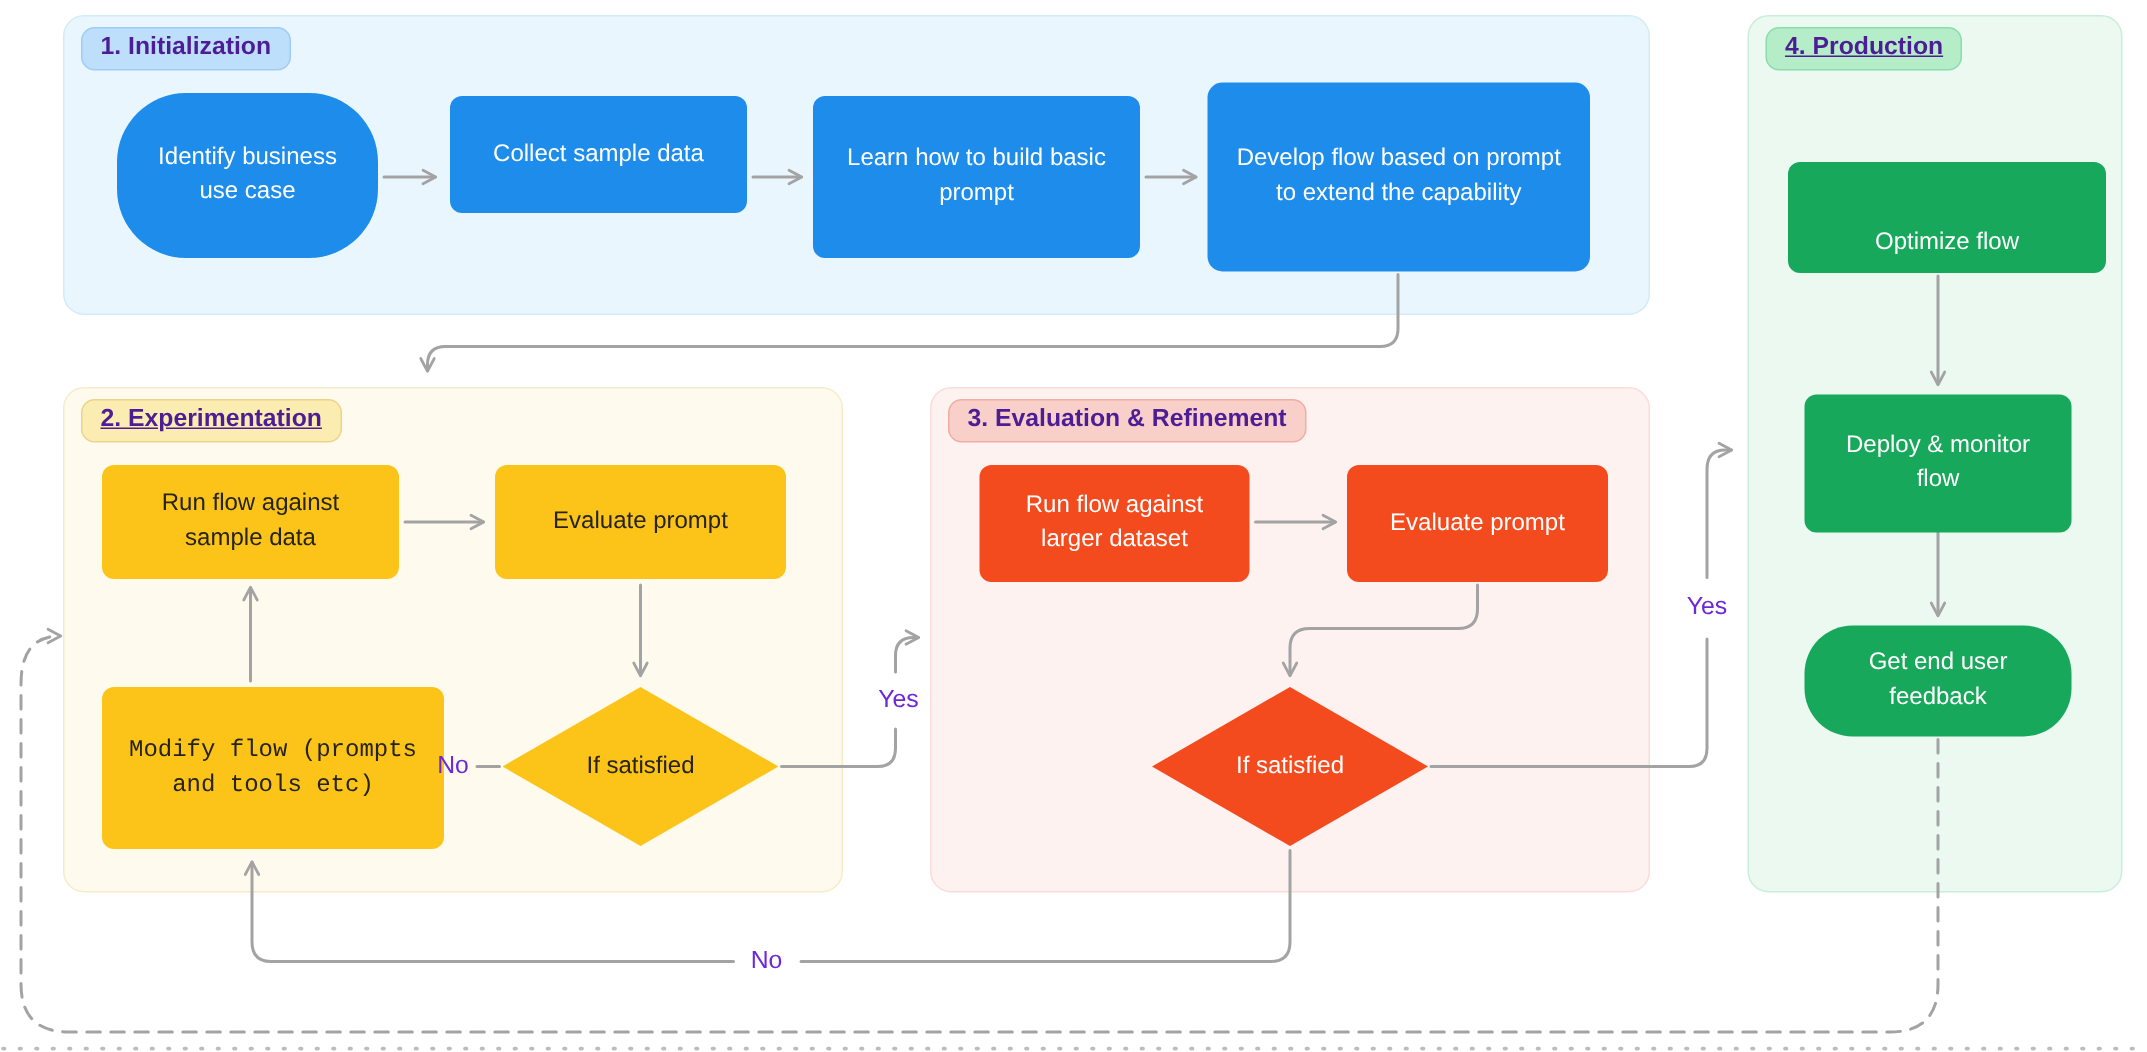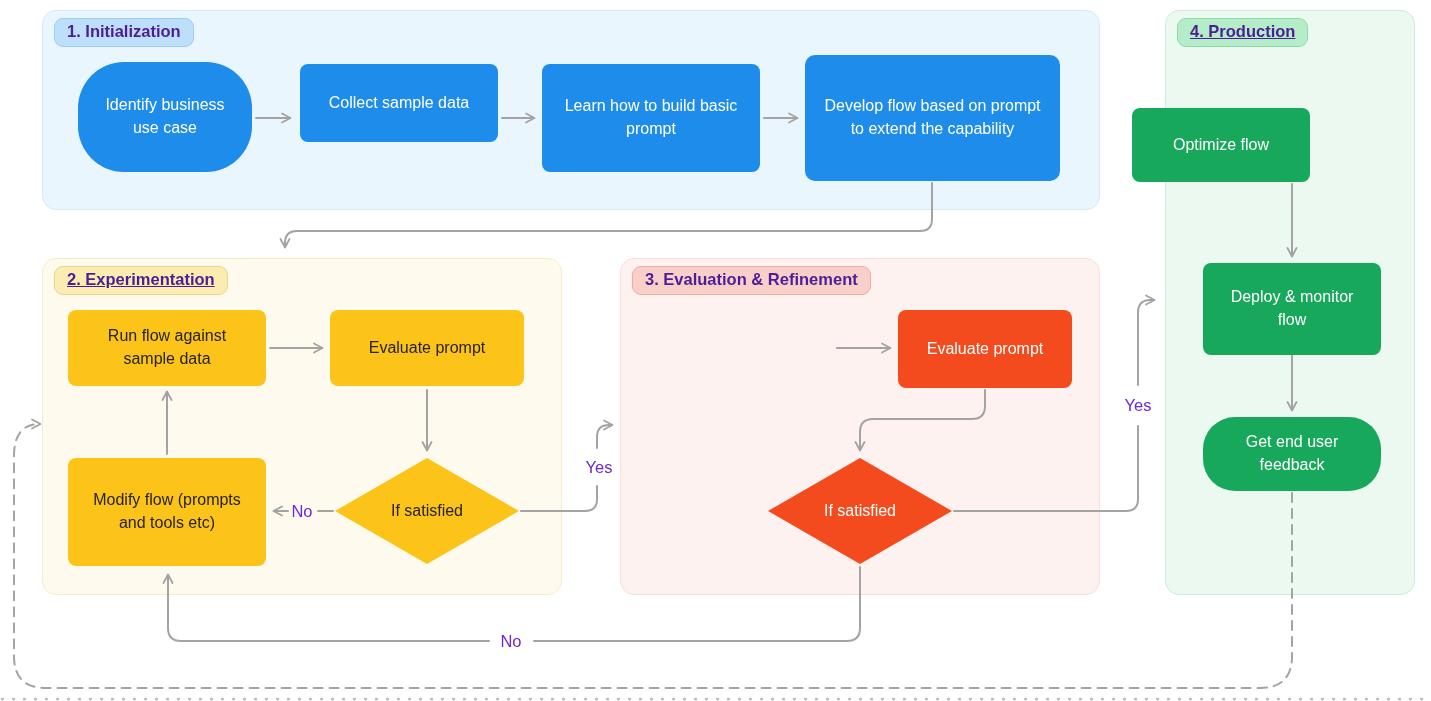--- a/index.html
+++ b/index.html
@@ -97,35 +97,38 @@
   <div class="node blue" style="left:542px;top:64px;width:218px;height:108px;">
     <span>Learn how to build basic prompt</span>
   </div>
 
   <div class="node yellow" style="left:68px;top:310px;width:198px;height:76px;">
     <span>Run flow against sample data</span>
   </div>
   <div class="node yellow" style="left:330px;top:310px;width:194px;height:76px;">
     <span>Evaluate prompt</span>
   </div>
-  <div class="node yellow" style="left:68px;top:458px;width:198px;height:108px;">
+  <div class="node yellow" style="left:68px;top:458px;width:228px;height:108px;font-family:Liberation Mono, monospace;">
     <span>Modify flow (prompts and tools etc)</span>
   </div>
   <div class="node yellow diamond" style="left:335px;top:458px;width:184px;height:106px;">
     <span>If satisfied</span>
   </div>
 
+  <div class="node red" style="left:653px;top:310px;width:180px;height:78px;">
+    <span>Run flow against larger dataset</span>
+  </div>
   <div class="node red" style="left:898px;top:310px;width:174px;height:78px;">
     <span>Evaluate prompt</span>
   </div>
   <div class="node red diamond" style="left:768px;top:458px;width:184px;height:106px;">
     <span>If satisfied</span>
   </div>
 
-  <div class="node green" style="left:1132px;top:108px;width:178px;height:74px;">
+  <div class="node green" style="left:1192px;top:108px;width:212px;height:74px;align-items:flex-end;">
     <span>Optimize flow</span>
   </div>
   <div class="node green" style="left:1203px;top:263px;width:178px;height:92px;">
     <span>Deploy &amp; monitor flow</span>
   </div>
   <div class="node green pill" style="left:1203px;top:417px;width:178px;height:74px;">
     <span>Get end user feedback</span>
   </div>
 
   <div class="edge-label" style="left:302px;top:511px;">No</div>

